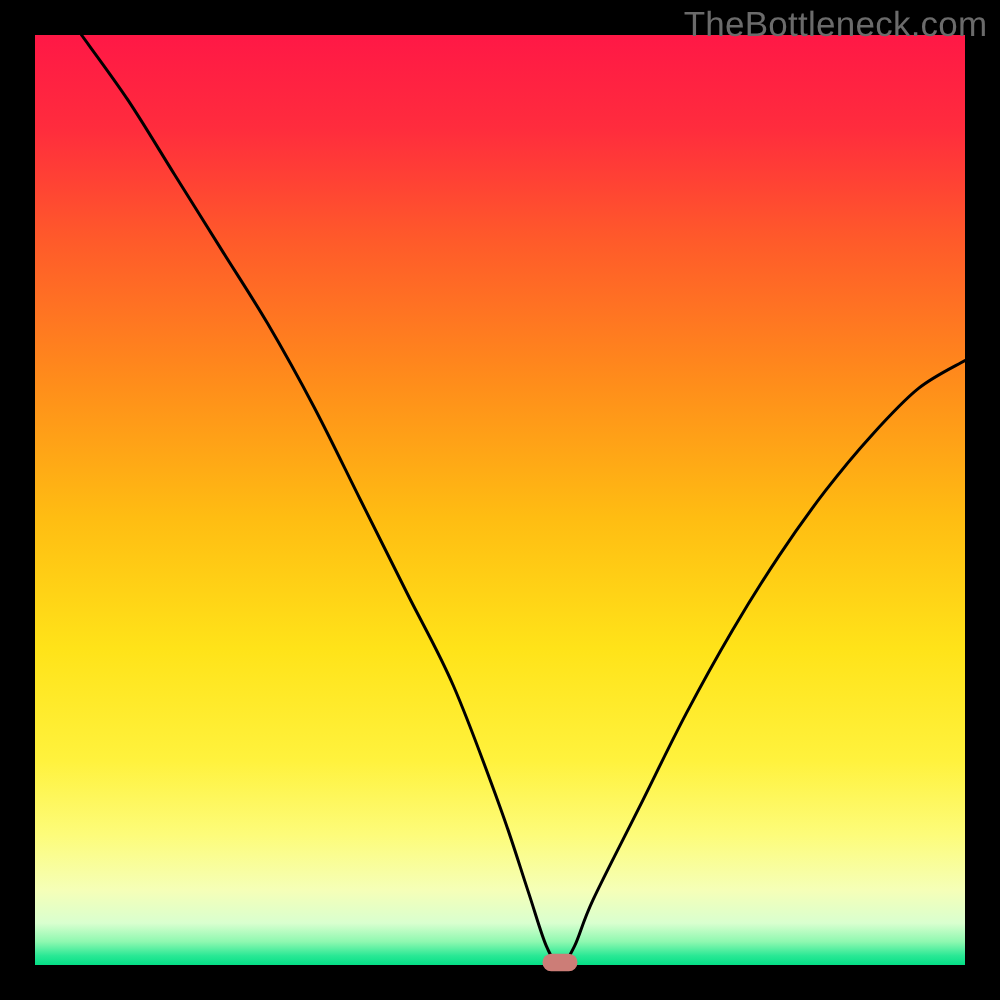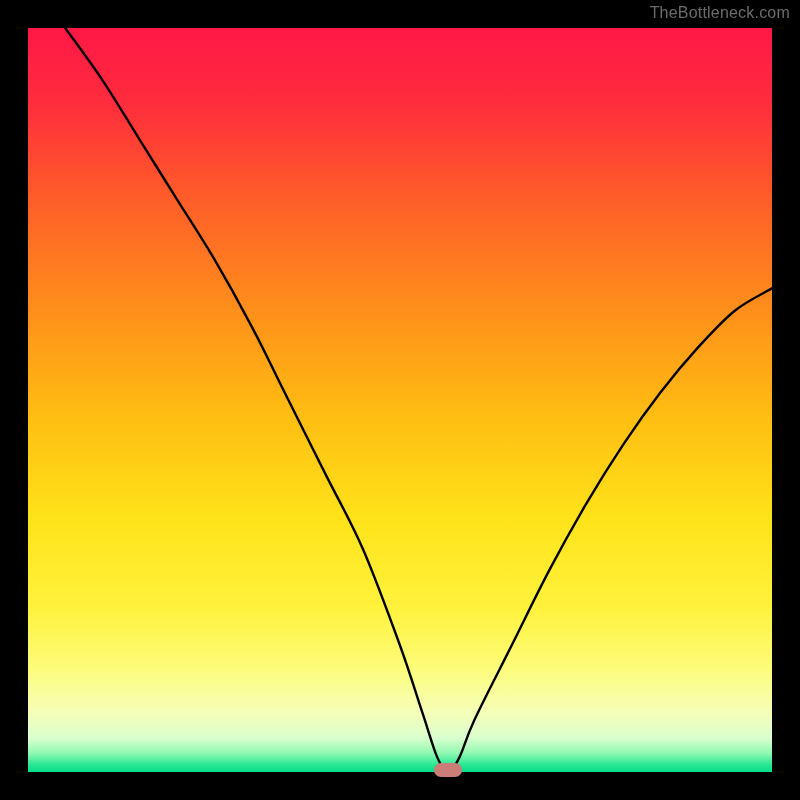--- a/index.html
+++ b/index.html
@@ -14,21 +14,21 @@
     position: relative;
     width: 800px;
     height: 800px;
     background: #000;
   }
   .watermark {
     position: absolute;
     top: 4px;
     right: 10px;
     font-family: Arial, Helvetica, sans-serif;
-    font-size: 16px;
+    font-size: 28px;
     color: #6b6b6b;
     font-weight: 500;
     letter-spacing: 0.2px;
     z-index: 20;
   }
   .plot-area {
     position: absolute;
     left: 28px;
     top: 28px;
     width: 744px;

